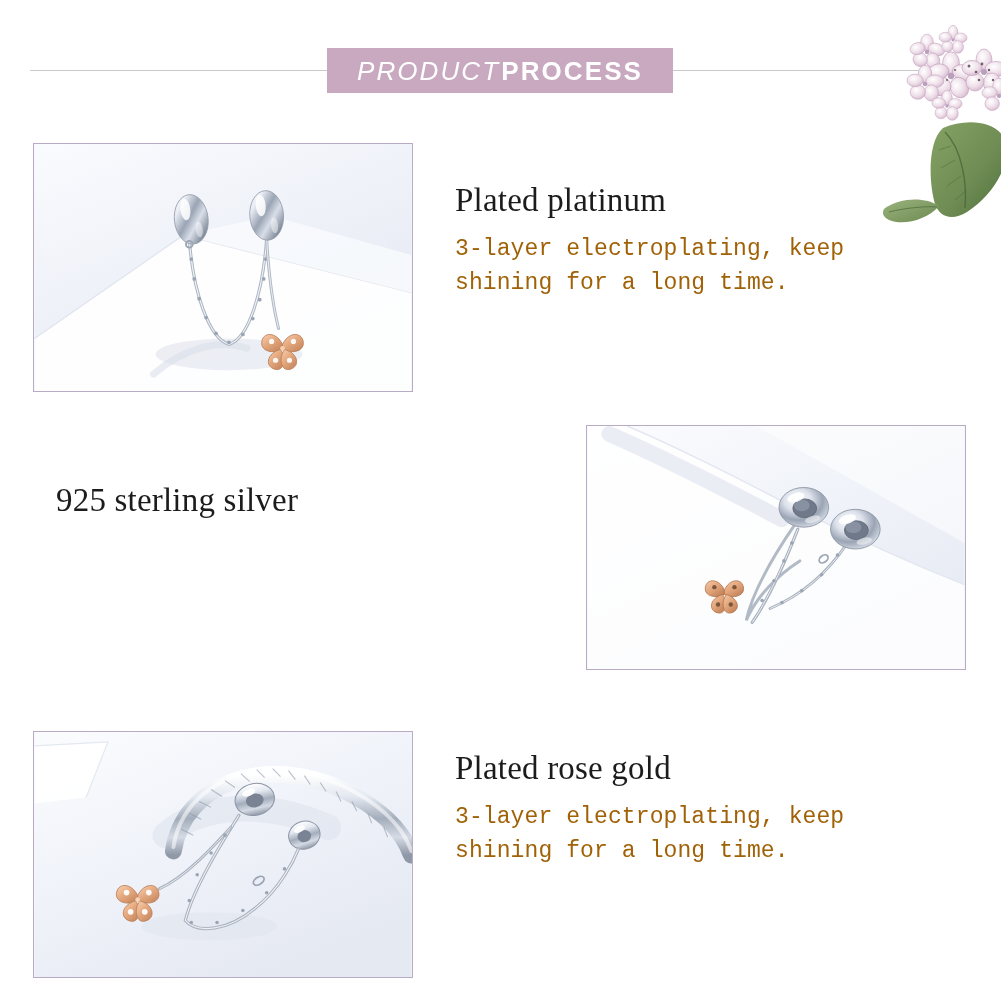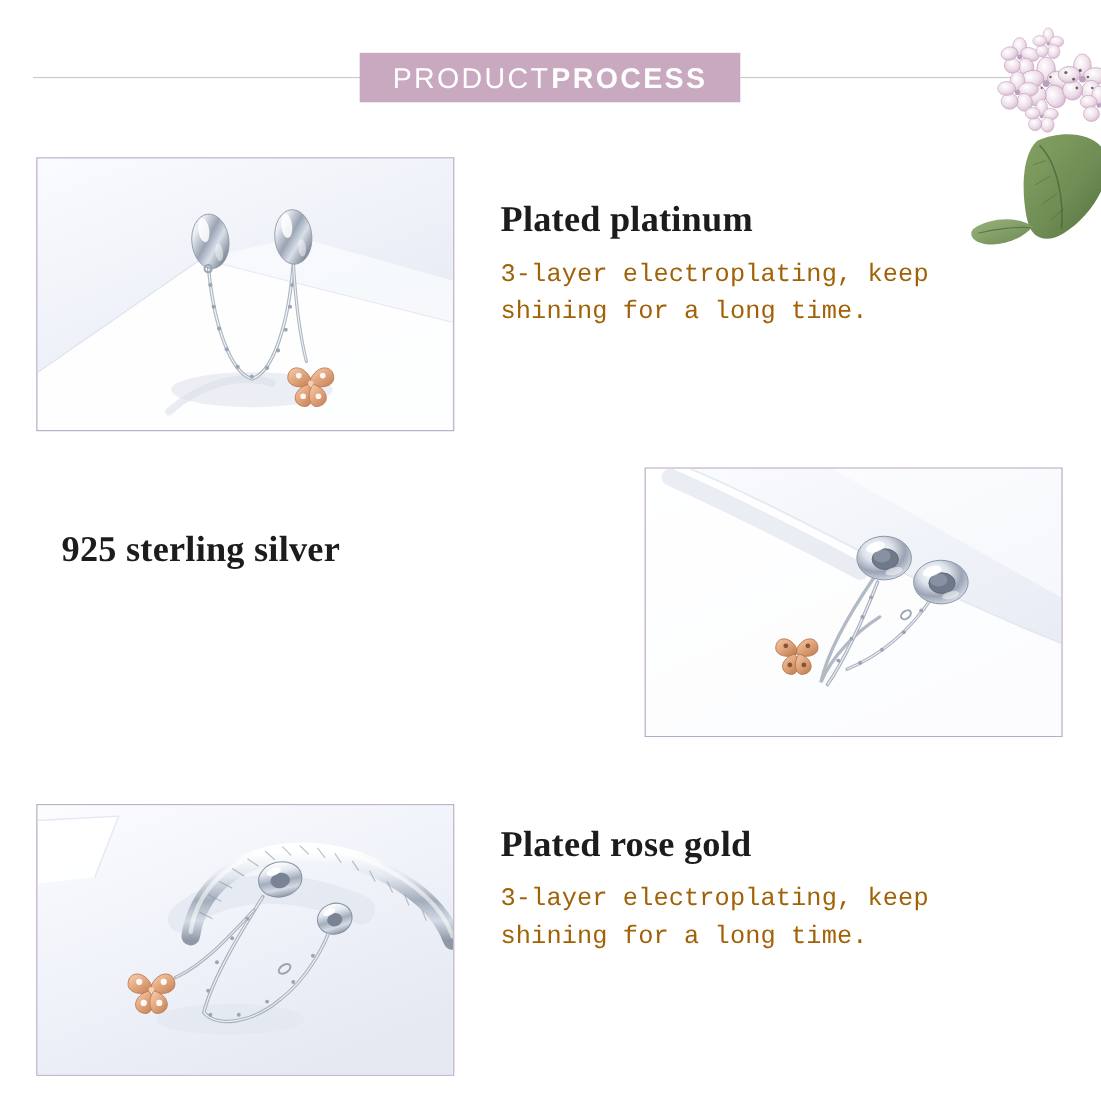--- a/index.html
+++ b/index.html
@@ -37,21 +37,21 @@
     align-items: center;
     justify-content: center;
     letter-spacing: 2.1px;
   }
   .banner span {
     color: #ffffff;
     font-family: "Liberation Sans", "DejaVu Sans", sans-serif;
     font-size: 26px;
     line-height: 1;
   }
-  .banner .thin { font-weight: 300; }
+  .banner .thin { font-weight: 300; font-style: italic; }
   .banner .bold { font-weight: 700; margin-left: 1px; }
 
   
   .floral {
     position: absolute;
     right: 0;
     top: 0;
     width: 120px;
     height: 230px;
     pointer-events: none;
@@ -68,21 +68,21 @@
   .photo-1 { left: 33px;  top: 143px; width: 380px; height: 249px; }
   .photo-2 { left: 586px; top: 425px; width: 380px; height: 245px; }
   .photo-3 { left: 33px;  top: 731px; width: 380px; height: 247px; }
   .photo svg { display: block; width: 100%; height: 100%; }
 
   
   .block { position: absolute; }
   .block h2 {
     margin: 0 0 14px 0;
     font-size: 33px;
-    font-weight: 700;
+    font-weight: 400;
     color: #1c1c1c;
     line-height: 1.1;
     letter-spacing: 0.2px;
   }
   .block p {
     margin: 0;
     font-size: 23px;
     color: #a16207;
     line-height: 1.48;
     letter-spacing: 0.1px;

